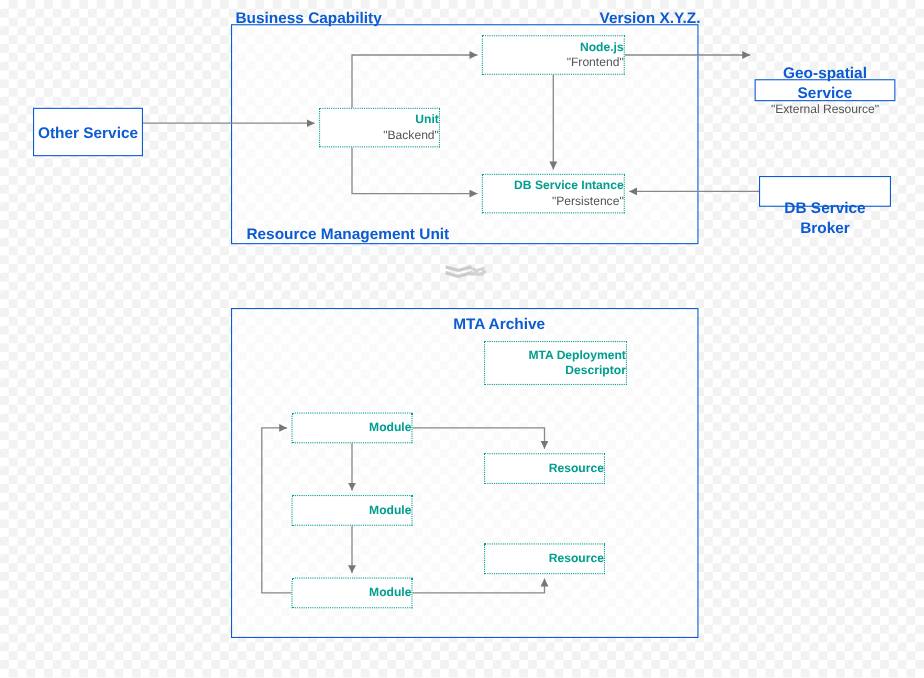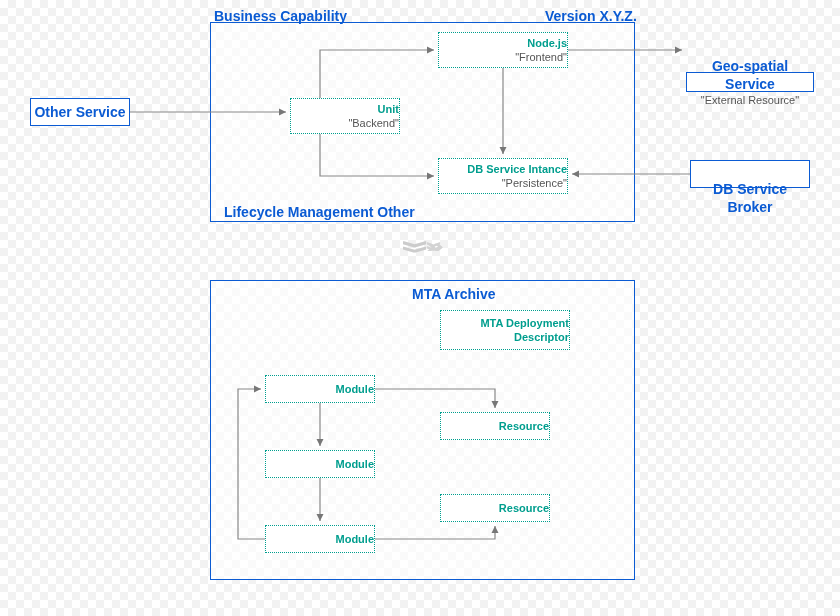--- a/index.html
+++ b/index.html
@@ -60,38 +60,38 @@
 </style>
 </head>
 <body>
 
 <div class="canvas">
   <div class="check-bg"></div>
 
   <div class="container" style="left:210px; top:22px; width:425px; height:200px;"></div>
   <div class="lbl-blue" style="left:214px; top:8px;">Business Capability</div>
   <div class="lbl-blue" style="left:545px; top:8px;">Version X.Y.Z.</div>
-  <div class="lbl-blue" style="left:224px; top:204px;">Lifecycle Management Other</div>
+  <div class="lbl-blue" style="left:224px; top:204px;">Resource Management Unit</div>
 
   <div class="box dashed-teal" style="left:290px; top:98px; width:110px; height:36px;">
     <span class="teal-title">Unit</span>
     <span class="lbl-sub">"Backend"</span>
   </div>
 
   <div class="box dashed-teal" style="left:438px; top:32px; width:130px; height:36px;">
     <span class="teal-title">Node.js</span>
     <span class="lbl-sub">"Frontend"</span>
   </div>
 
   <div class="box dashed-teal" style="left:438px; top:158px; width:130px; height:36px;">
     <span class="teal-title">DB Service Intance</span>
     <span class="lbl-sub">"Persistence"</span>
   </div>
 
-  <div class="box solid-blue" style="left:30px; top:98px; width:100px; height:28px;">
+  <div class="box solid-blue" style="left:30px; top:98px; width:100px; height:44px;">
     <span class="lbl-blue" style="position:static;">Other Service</span>
   </div>
 
   <div class="box solid-blue" style="left:686px; top:28px; width:128px; height:20px;margin-top:44px;">
     <span class="lbl-blue" style="position:static;">Geo-spatial Service</span>
     <span class="lbl-sub">"External Resource"</span>
   </div>
 
   <div class="box solid-blue" style="left:690px; top:160px; width:120px; height:28px;">
     <span class="lbl-blue" style="position:static;margin-top:48px;">DB Service Broker</span>

